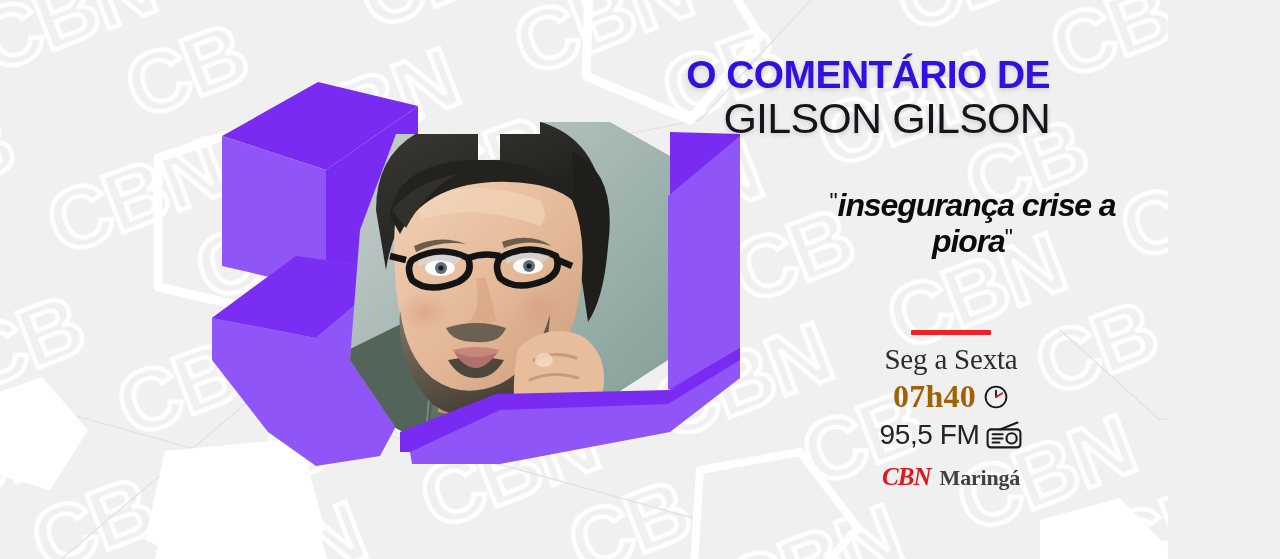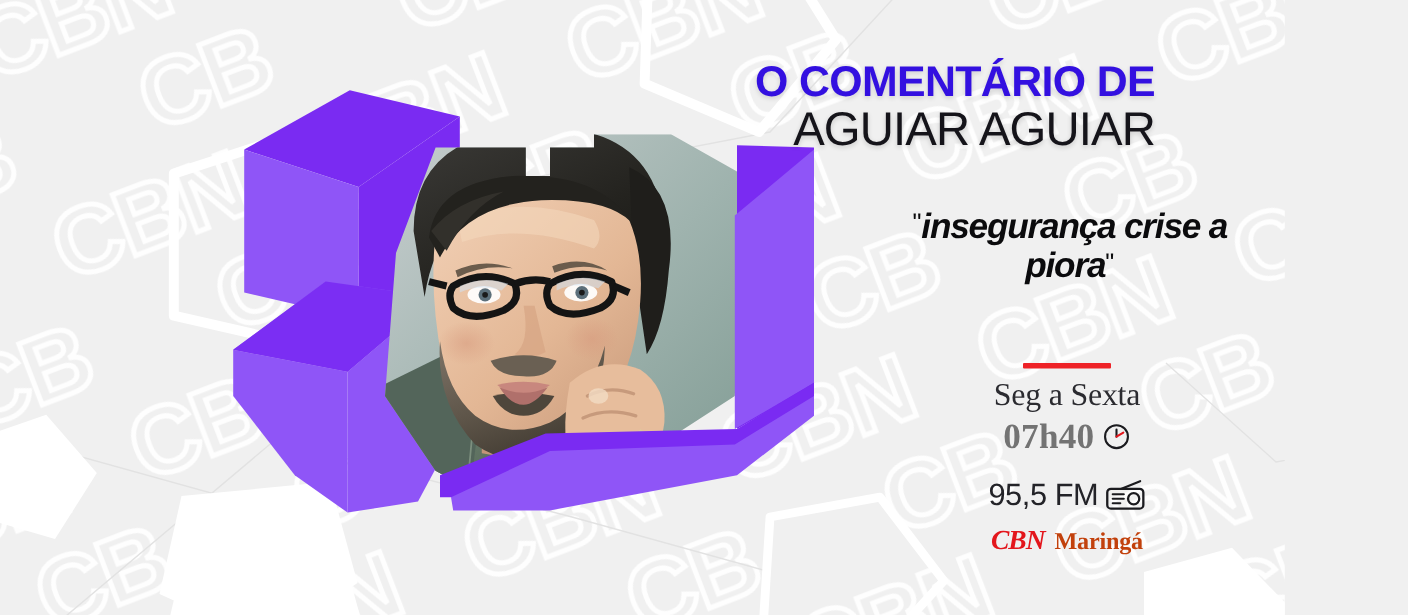--- a/index.html
+++ b/index.html
@@ -76,21 +76,21 @@
     font-weight:400;
     font-style:normal;
     font-size:23px;
     vertical-align:6px;
     letter-spacing:0;
   }
 
   
   #schedule {
     position:absolute;
-    left:855px;
+    left:836px;
     top:330px;
     width:230px;
     text-align:center;
   }
   #red-rule {
     width:80px;
     height:5px;
     background:#ee2227;
     margin:0 auto 8px auto;
     border-radius:1px;
@@ -106,24 +106,24 @@
     display:flex;
     align-items:center;
     justify-content:center;
     gap:7px;
   }
   #time-row { margin-top:3px; }
   #time {
     font-family:"Liberation Serif", serif;
     font-weight:bold;
     font-size:32px;
-    color:#737373;
+    color:#a16207;
     letter-spacing:0.2px;
   }
-  #freq-row { margin-top:19px; }
+  #freq-row { margin-top:4px; }
   #freq {
     font-family:"Liberation Sans", sans-serif;
     font-weight:400;
     font-size:28px;
     color:#232328;
     letter-spacing:-0.4px;
   }
   #station {
     margin-top:12px;
     display:flex;
@@ -136,21 +136,21 @@
     font-weight:bold;
     font-style:italic;
     font-size:25px;
     color:#e3161c;
     letter-spacing:-0.9px;
   }
   #station .city {
     font-family:"Liberation Serif", serif;
     font-weight:bold;
     font-size:22px;
-    color:#c2410c;
+    color:#404040;
     letter-spacing:-0.2px;
   }
 
   
   #artwork {
     position:absolute;
     left:200px;
     top:60px;
     width:580px;
     height:450px;
@@ -352,21 +352,21 @@
       </g>
 
       <g fill="#f4f4f4">
         <path d="M278 62 L300 62 L300 98 L278 98 Z" opacity="0"></path>
       </g>
     </svg>
   </div>
 
   <div id="headline">
     <div id="title-main">O COMENTÁRIO DE</div>
-    <div id="title-sub">AGUIAR AGUIAR</div>
+    <div id="title-sub">GILSON GILSON</div>
   </div>
 
   <div id="quote">
     <span class="q">"</span><span>insegurança crise a</span><br>
     <span>piora</span><span class="q">"</span>
   </div>
 
   <div id="schedule">
 
     <div id="red-rule"></div>

